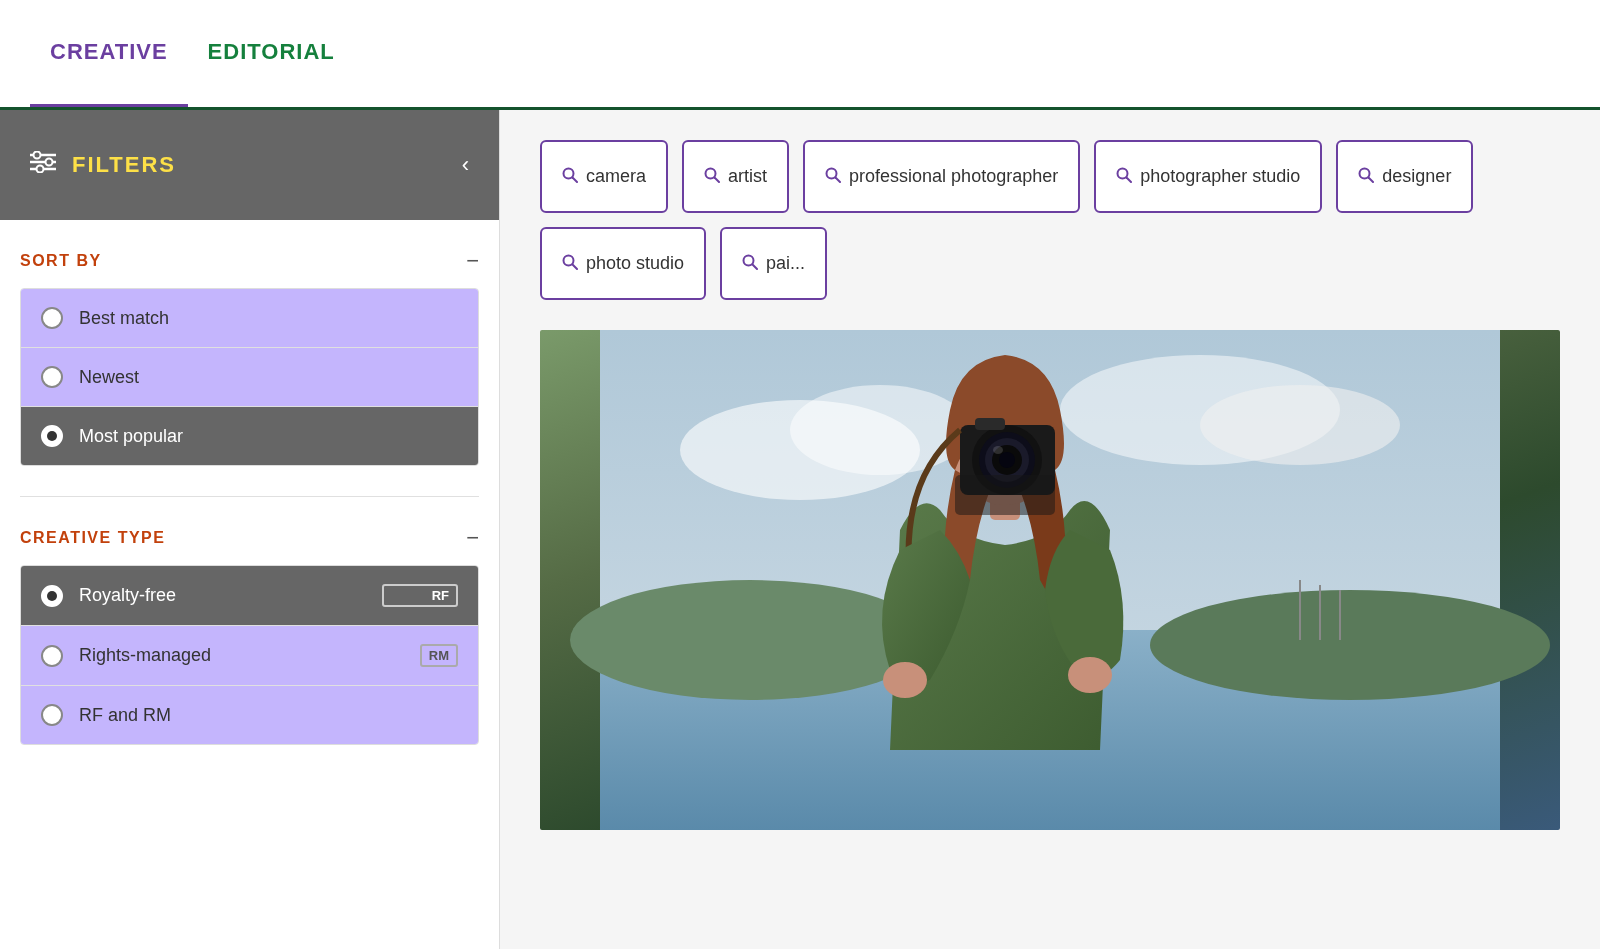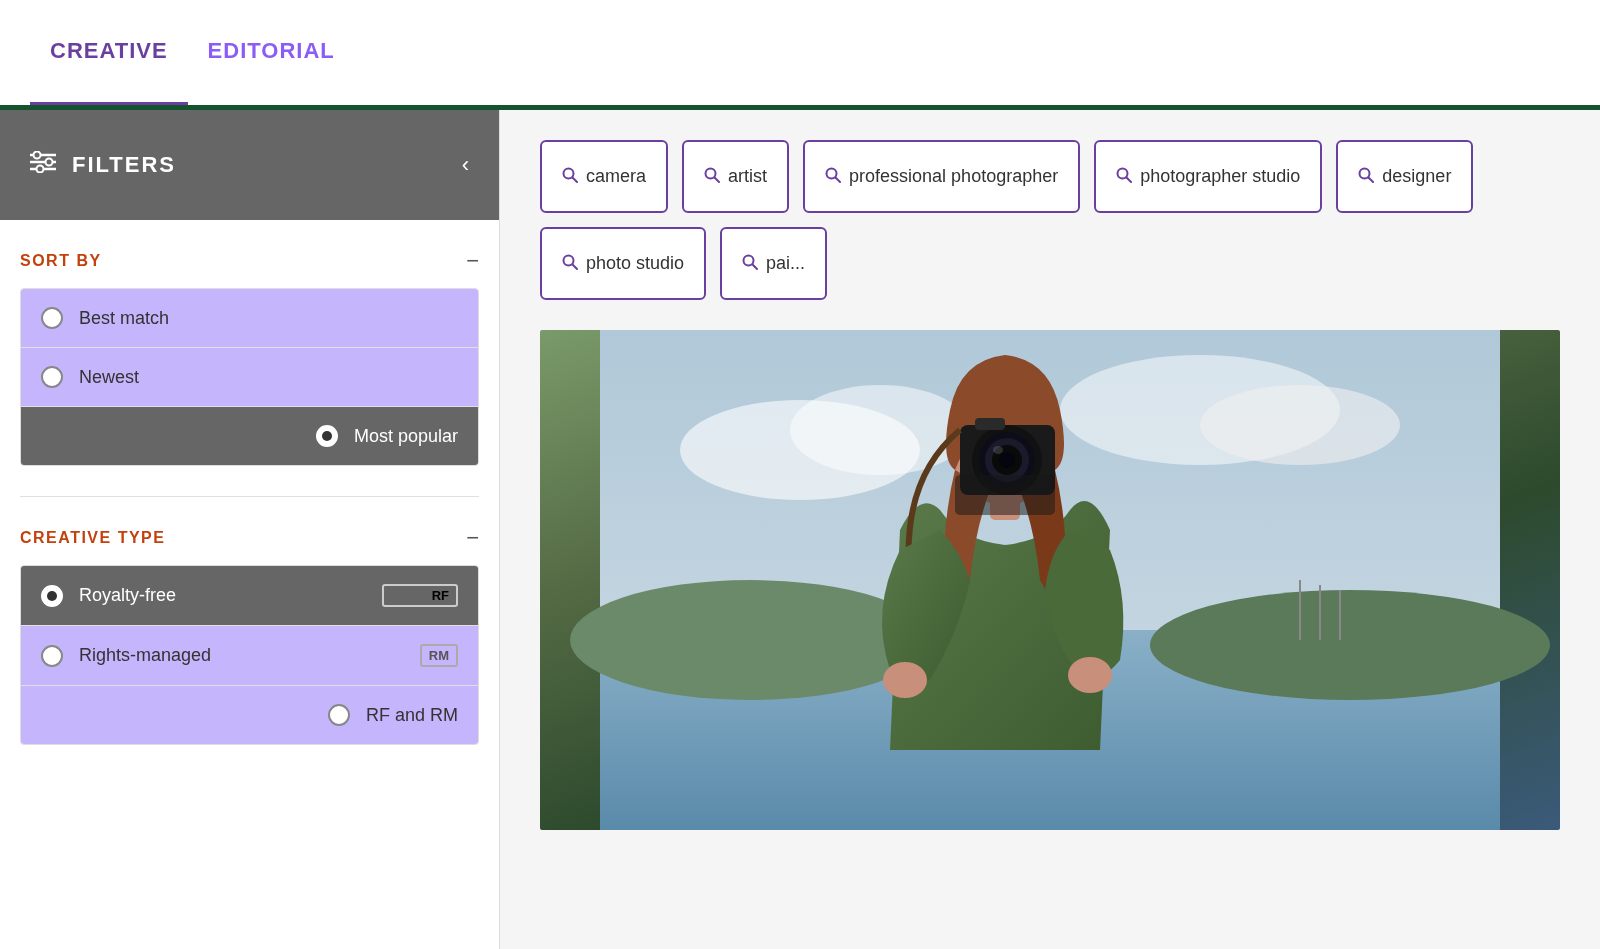--- a/index.html
+++ b/index.html
@@ -12,28 +12,28 @@
       min-height: 949px;
     }
 
     
     .tab-bar {
       background: #fff;
       display: flex;
       align-items: center;
       padding: 0 30px;
       height: 110px;
-      border-bottom: 5px solid #14532d;
+      border-bottom: 3px solid #14532d;
       flex-shrink: 0;
     }
     .tab-item {
       font-size: 22px;
       font-weight: 700;
       letter-spacing: 1px;
-      color: #8b5cf6;
+      color: #15803d;
       padding: 0 20px;
       height: 100%;
       display: flex;
       align-items: center;
       cursor: pointer;
       text-decoration: none;
       border-bottom: 3px solid transparent;
     }
     .tab-item.active {
       color: #6b3fa0;
@@ -64,21 +64,21 @@
     .sidebar-header-left {
       display: flex;
       align-items: center;
       gap: 16px;
     }
     .filter-icon {
       color: #fff;
       font-size: 22px;
     }
     .filter-label {
-      color: #ffffff;
+      color: #fde047;
       font-size: 22px;
       font-weight: 700;
       letter-spacing: 2px;
     }
     .collapse-icon {
       color: #fff;
       font-size: 22px;
       cursor: pointer;
     }
 
@@ -118,21 +118,20 @@
       display: flex;
       align-items: center;
       padding: 18px 20px;
       cursor: pointer;
       background: #c4b5fd;
       border-bottom: 1px solid #e0e0e0;
       gap: 16px;
     }
     .radio-item:last-child {
       border-bottom: none;
-      justify-content: flex-end;
     }
     .radio-item.selected {
       background: #666;
     }
     .radio-item.selected .radio-label {
       color: #fff;
     }
     .radio-circle {
       width: 22px;
       height: 22px;
@@ -164,21 +163,21 @@
       margin-left: auto;
       border: 2px solid #aaa;
       padding: 2px 7px;
       font-size: 13px;
       font-weight: 700;
       color: #555;
       border-radius: 3px;
     }
     .radio-item.selected .license-badge {
       border-color: #ccc;
-      color: #000000;
+      color: #ffffff;
       padding-left: 48px;
     }
 
     
     .section-divider {
       height: 1px;
       background: #e0e0e0;
       margin: 10px 0 30px 0;
     }
 

